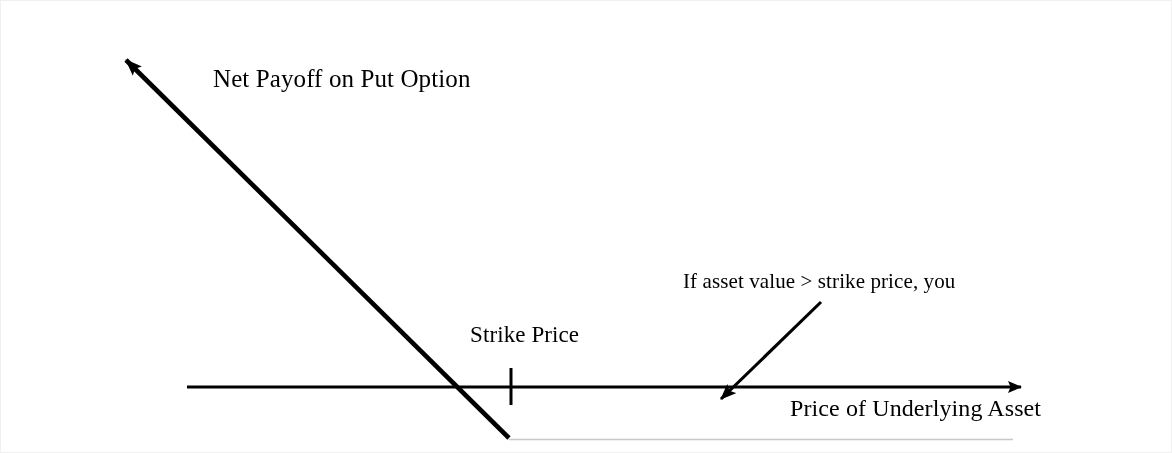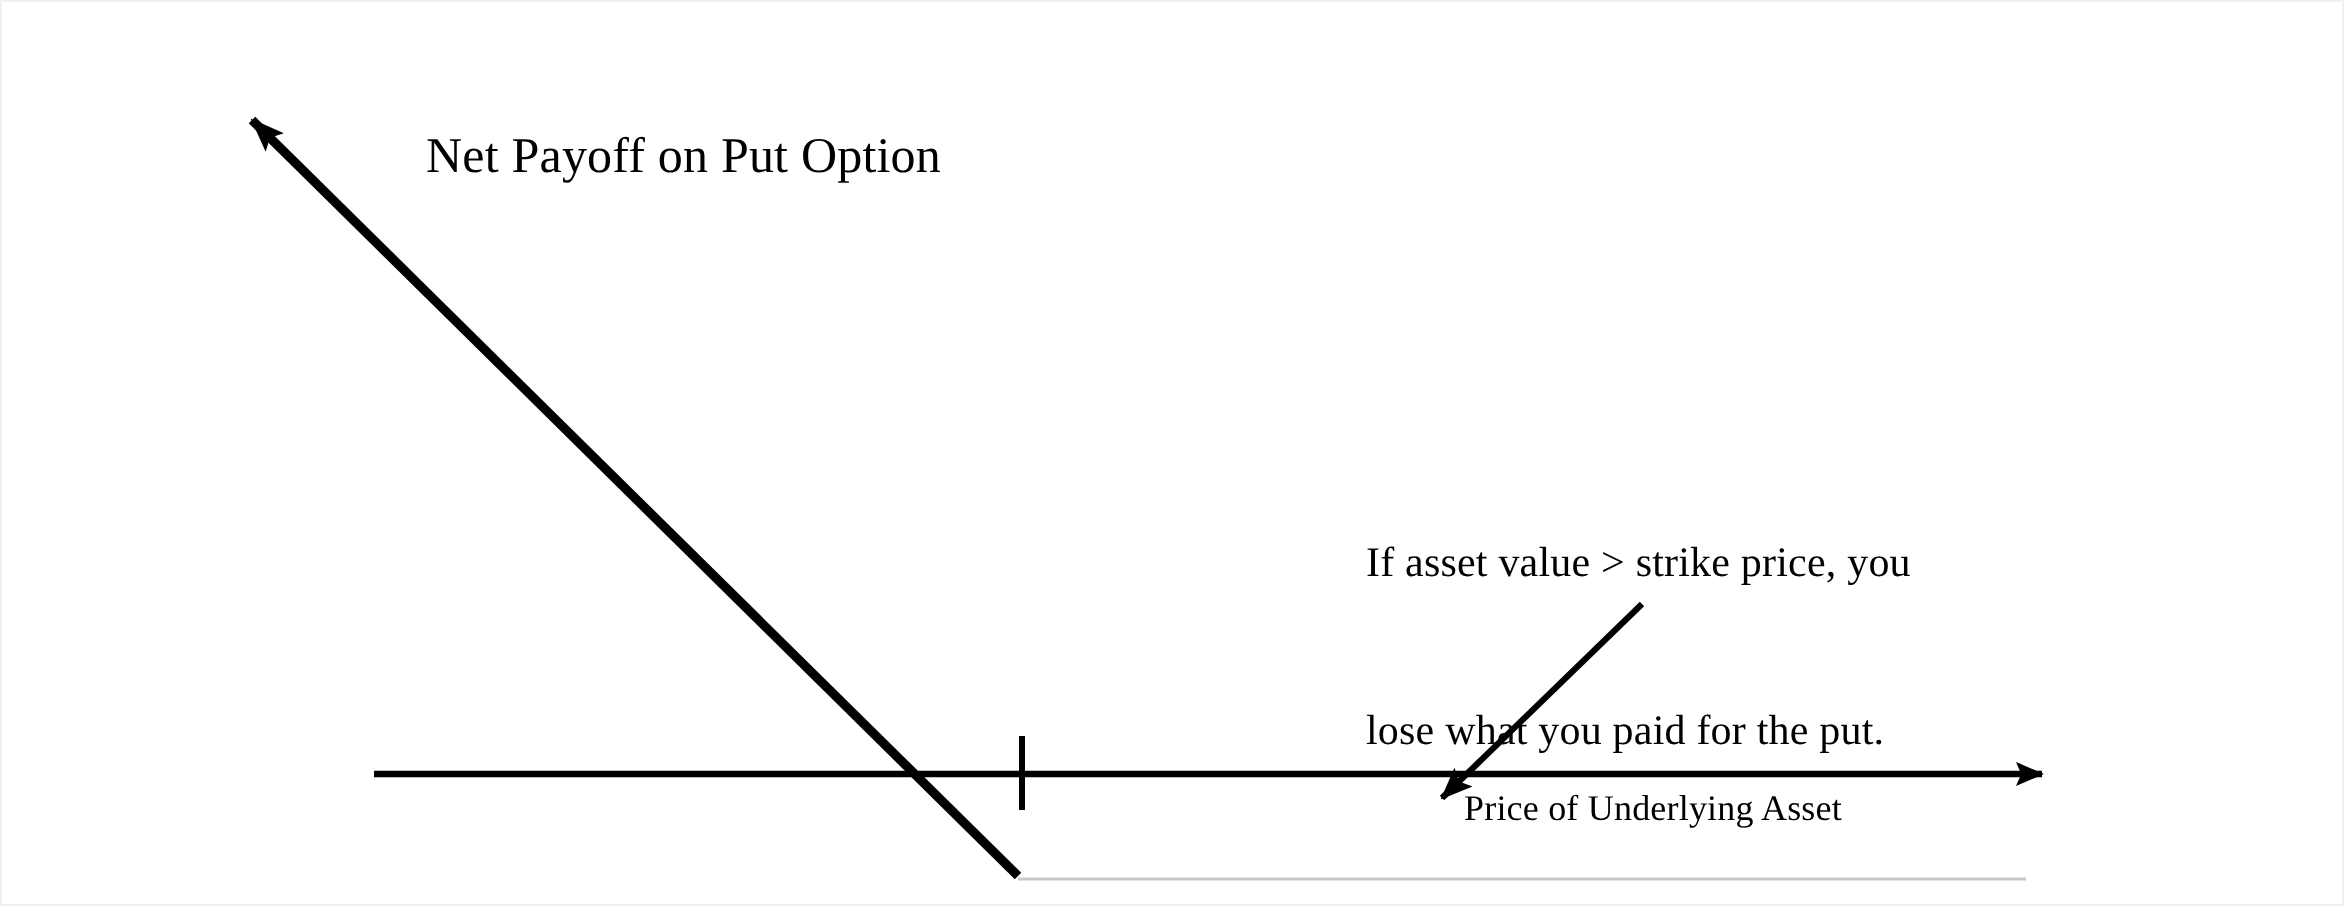--- a/index.html
+++ b/index.html
@@ -36,23 +36,23 @@
     left: 212px;
     top: 63px;
     font-size: 25px;
   }
   #strike-price-label {
     left: 469px;
     top: 320px;
     font-size: 23px;
   }
   #x-axis-title {
-    left: 731px;
+    left: 789px;
     top: 393px;
-    font-size: 18px;
+    font-size: 24px;
     text-align: center;
   }
   #annotation-text {
     left: 682px;
     top: 212px;
     font-size: 21px;
     line-height: 1.32;
   }
   #annotation-text .ann-line {
     display: block;
@@ -82,21 +82,21 @@
 
     <line x1="510" y1="367" x2="510" y2="404" stroke="#000000" stroke-width="3"></line>
 
     <line x1="508" y1="437" x2="125" y2="59" stroke="#000000" stroke-width="4.6" stroke-linecap="butt" marker-end="url(#arrow-payoff)"></line>
 
     <line x1="820" y1="301" x2="720" y2="398" stroke="#000000" stroke-width="3.1" marker-end="url(#arrow-annotation)"></line>
   </svg>
 
   <div class="label" id="y-axis-title">Net Payoff on Put Option</div>
 
+  <div class="label" id="strike-price-label">Strike Price</div>
 
   <div class="label" id="x-axis-title">Price of Underlying Asset</div>
 
   <div class="label" id="annotation-text">
     <span class="ann-line">If asset value &gt; strike price, you</span>
-    <span class="ann-line">lose what you paid for the put.</span>
   </div>
 
 </div>
 
 </body></html>

